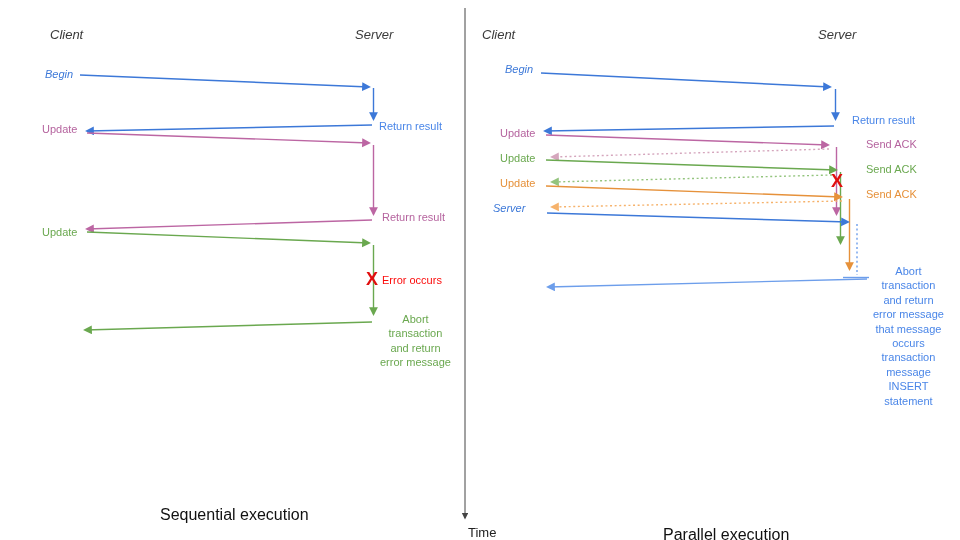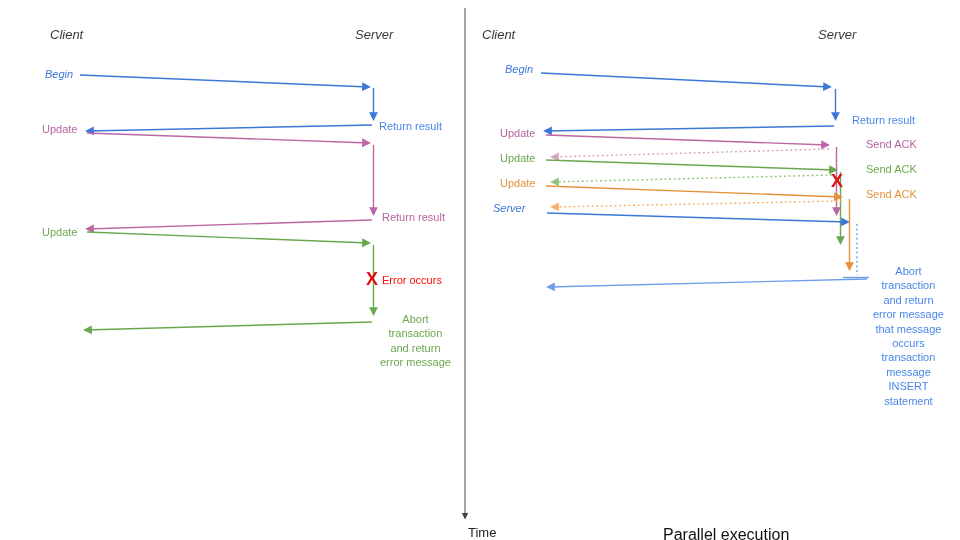--- a/index.html
+++ b/index.html
@@ -146,20 +146,21 @@
   <div class="xmark" style="left:366px; top:270px;">X</div>
   <div class="lbl c-red" style="left:382px; top:274px;">Error occurs</div>
 
   <div class="block c-green" style="left:380px; top:312px;">
     <div class="blockline">Abort</div>
     <div class="blockline">transaction</div>
     <div class="blockline">and return</div>
     <div class="blockline">error message</div>
   </div>
 
+  <div class="cap" style="left:160px; top:506px;">Sequential execution</div>
 
   <div class="hdr" style="left:482px; top:27px;">Client</div>
   <div class="hdr" style="left:818px; top:27px;">Server</div>
 
   <div class="lbl c-blue" style="left:505px; top:63px;">Begin</div>
   <div class="lbl c-blue2" style="left:852px; top:114px;">Return result</div>
   <div class="lbl c-pink" style="left:500px; top:127px;">Update</div>
   <div class="lbl c-pink" style="left:866px; top:138px;">Send ACK</div>
   <div class="lbl c-green" style="left:500px; top:152px;">Update</div>
   <div class="lbl c-green" style="left:866px; top:163px;">Send ACK</div>

